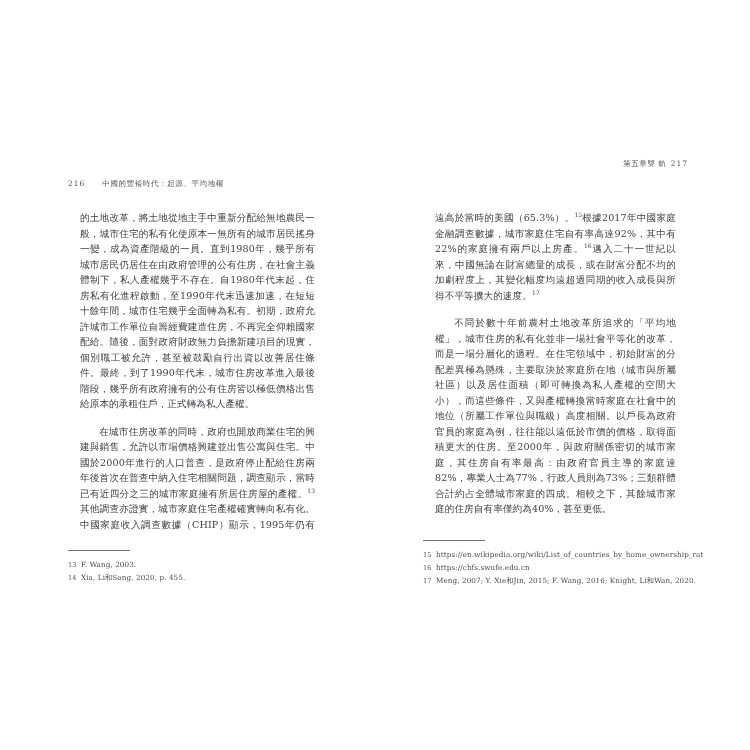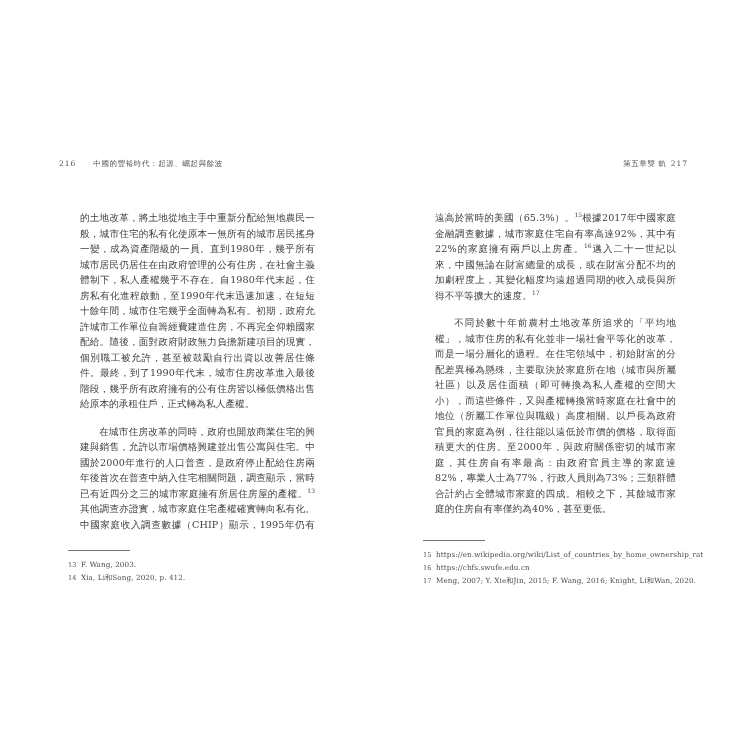--- a/index.html
+++ b/index.html
@@ -20,21 +20,21 @@
   .running-head {
     position: absolute;
     top: 159px;
     display: flex;
     align-items: baseline;
     font-size: 7.5px;
     letter-spacing: 0.6px;
     color: #55555c;
     white-space: nowrap;
   }
-  .running-head.left  { left: 59px;  width: 263px; gap: 17px; }
+  .running-head.left  { left: 68px;  width: 263px; gap: 17px; margin-top: 20px; }
   .running-head.right { left: 423px; width: 265px; justify-content: flex-end; }
   .running-head .pagenum { letter-spacing: 1px; }
   .running-head.right .pagenum { margin-left: 4px; }
 
   
   .text-col {
     position: absolute;
     top: 198px;
     height: 334px;
     overflow: hidden;
@@ -78,21 +78,21 @@
   .fn-num { flex: none; width: 13px; font-size: 6.6px; color: #55555c; }
   .fn-text { letter-spacing: 0.1px; }
 </style>
 </head>
 <body>
 
 <div class="spread">
 
   <div class="running-head left">
     <span class="pagenum">216</span>
-    <span class="title">中國的豐裕時代：起源、崛起與餘波</span>
+    <span class="title">中國的豐裕時代：起源、平均地權</span>
   </div>
 
   <div class="running-head right">
     <span>第五章</span>
     <span>雙 軌</span>
     <span class="pagenum">217</span>
   </div>
 
   <div class="text-col left">
       <p class="para">的土地改革，將土地從地主手中重新分配給無地農民一般，城市住宅的私有化使原本一無所有的城市居民搖身一變，成為資產階級的一員。直到1980年，幾乎所有城市居民仍居住在由政府管理的公有住房，在社會主義體制下，私人產權幾乎不存在。自1980年代末起，住房私有化進程啟動，至1990年代末迅速加速，在短短十餘年間，城市住宅幾乎全面轉為私有。初期，政府允許城市工作單位自籌經費建造住房，不再完全仰賴國家配給。隨後，面對政府財政無力負擔新建項目的現實，個別職工被允許，甚至被鼓勵自行出資以改善居住條件。最終，到了1990年代末，城市住房改革進入最後階段，幾乎所有政府擁有的公有住房皆以極低價格出售給原本的承租住戶，正式轉為私人產權。</p>
@@ -106,21 +106,21 @@
 
   <div class="footnotes left">
     <div class="fn-rule"></div>
     <div>
         <div class="fn-row">
           <span class="fn-num">13</span>
           <span class="fn-text">F. Wang, 2003.</span>
         </div>
         <div class="fn-row">
           <span class="fn-num">14</span>
-          <span class="fn-text">Xia, Li和Song, 2020, p. 412.</span>
+          <span class="fn-text">Xia, Li和Song, 2020, p. 455.</span>
         </div>
       </div>
   </div>
 
   <div class="footnotes right">
     <div class="fn-rule"></div>
     <div>
         <div class="fn-row">
           <span class="fn-num">15</span>
           <span class="fn-text">https://en.wikipedia.org/wiki/List_of_countries_by_home_ownership_rate</span>

